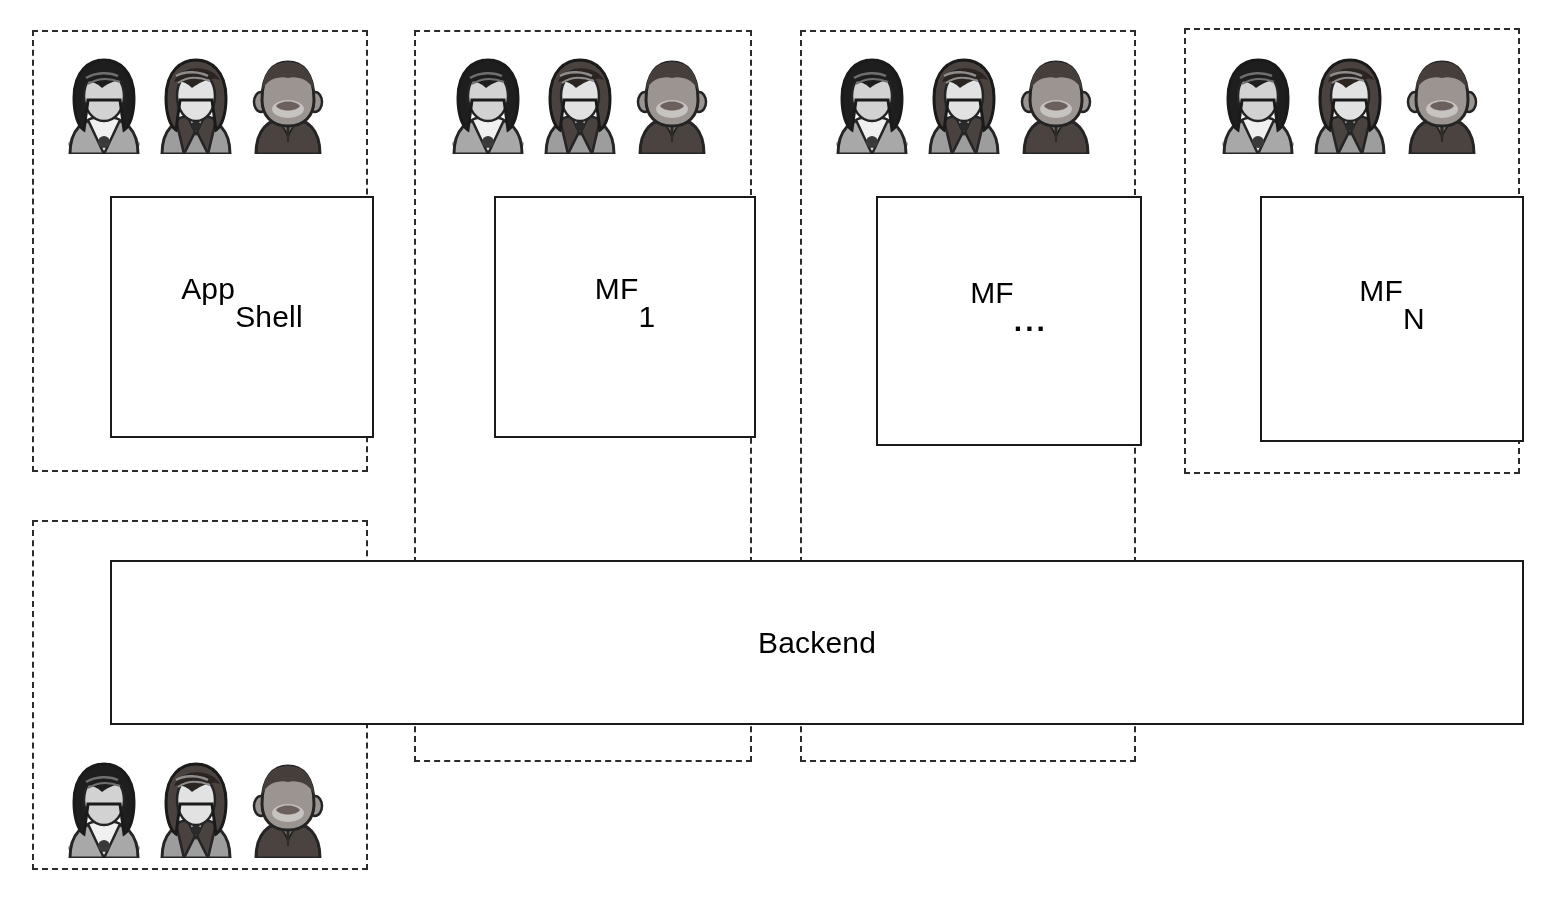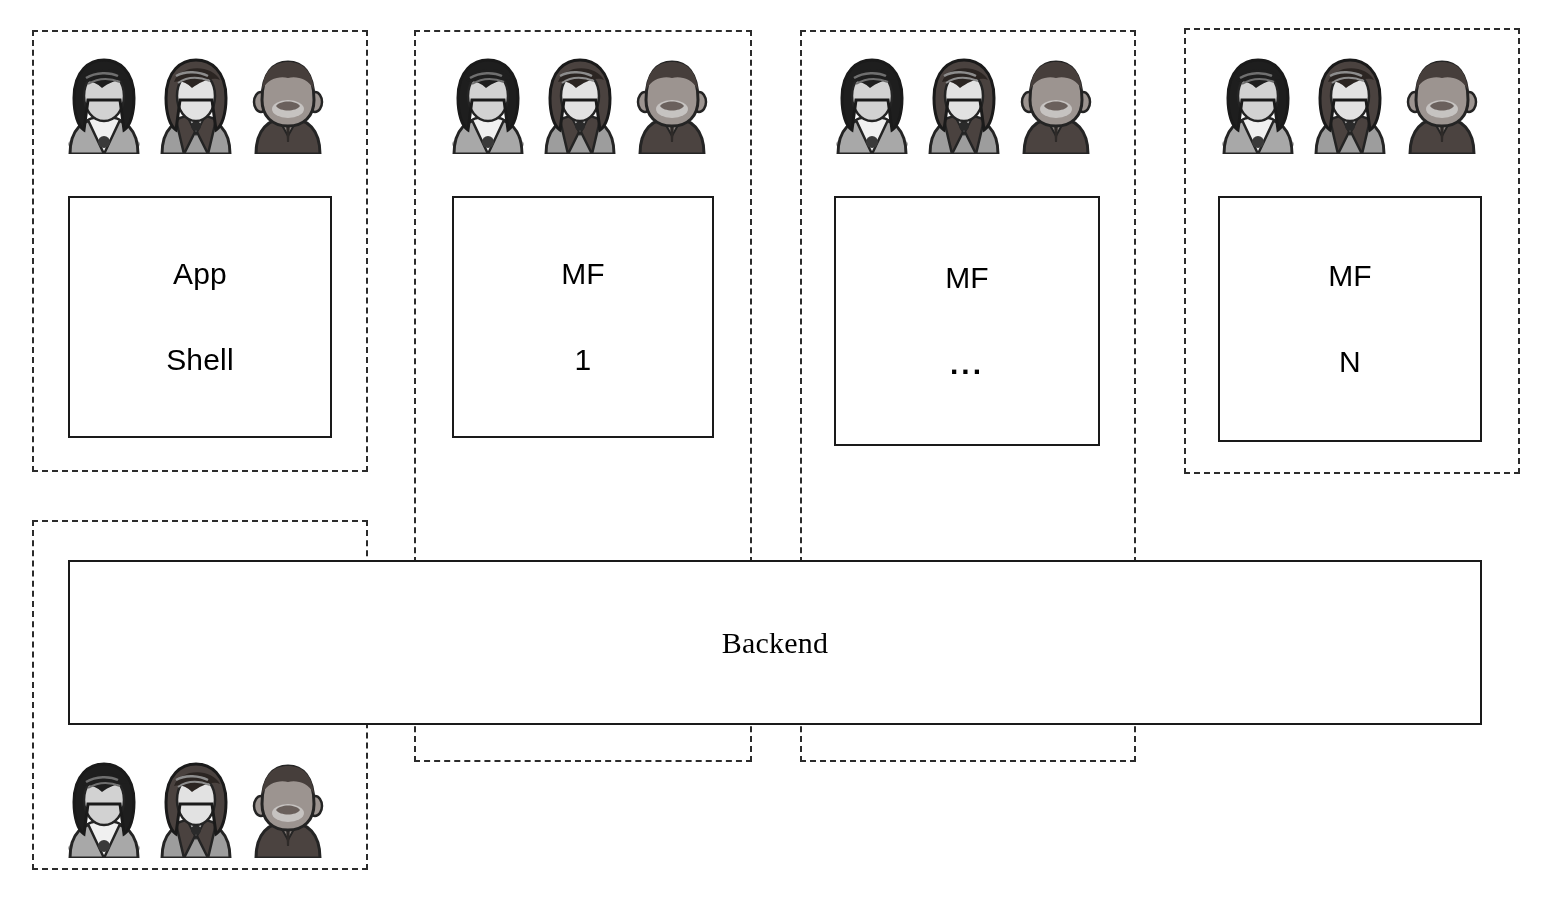--- a/index.html
+++ b/index.html
@@ -17,23 +17,23 @@
     background:transparent;
   }
 
   
   .comp-box{
     position:absolute;
     border:2px solid #1a1a1a;
     box-sizing:border-box;
     background:#ffffff;
     display:flex;
-    flex-direction:column;
     align-items:center;
     justify-content:center;
+    margin-left:42px;
   }
   .comp-label{
     color:#000000;
     font-size:30px;
     line-height:1;
     text-align:center;
     letter-spacing:.2px;
   }
   .comp-label.l1{margin-bottom:56px;}
   .comp-label.dots{
@@ -237,21 +237,21 @@
     </svg>
   </div>
 
   <div class="comp-box" style="left:1218px;top:196px;width:264px;height:246px;">
     <span class="comp-label l1">MF</span>
     <span class="comp-label">N</span>
   </div>
 
   <div class="team-box" style="left:32px;top:520px;width:336px;height:350px;"></div>
 
-  <div class="comp-box single" style="left:68px;top:560px;width:1414px;height:165px;font-family:Liberation Serif, serif;">
+  <div class="comp-box single" style="left:68px;top:560px;width:1414px;height:165px;">
     <span class="comp-label">Backend</span>
   </div>
 
   <div class="avatar-row" style="left:62px;top:760px;">
     <svg class="avatar" viewBox="0 0 84 98">
       <ellipse cx="42" cy="88" rx="36" ry="10" fill="#a9a9a9"></ellipse>
       <path d="M8 98 C8 74 20 62 42 62 C64 62 76 74 76 98 Z" fill="#a8a8a8" stroke="#242424" stroke-width="3"></path>
       <path d="M26 64 L42 98 L58 64 C52 60 32 60 26 64 Z" fill="#f0f0f0" stroke="#242424" stroke-width="2.5"></path>
       <circle cx="42" cy="86" r="6" fill="#3a3a3a"></circle>
       <path d="M12 42 C12 14 28 4 42 4 C56 4 72 14 72 42 C72 58 68 70 62 74 L58 44 L26 44 L22 74 C16 70 12 58 12 42 Z" fill="#1e1e1e"></path>

